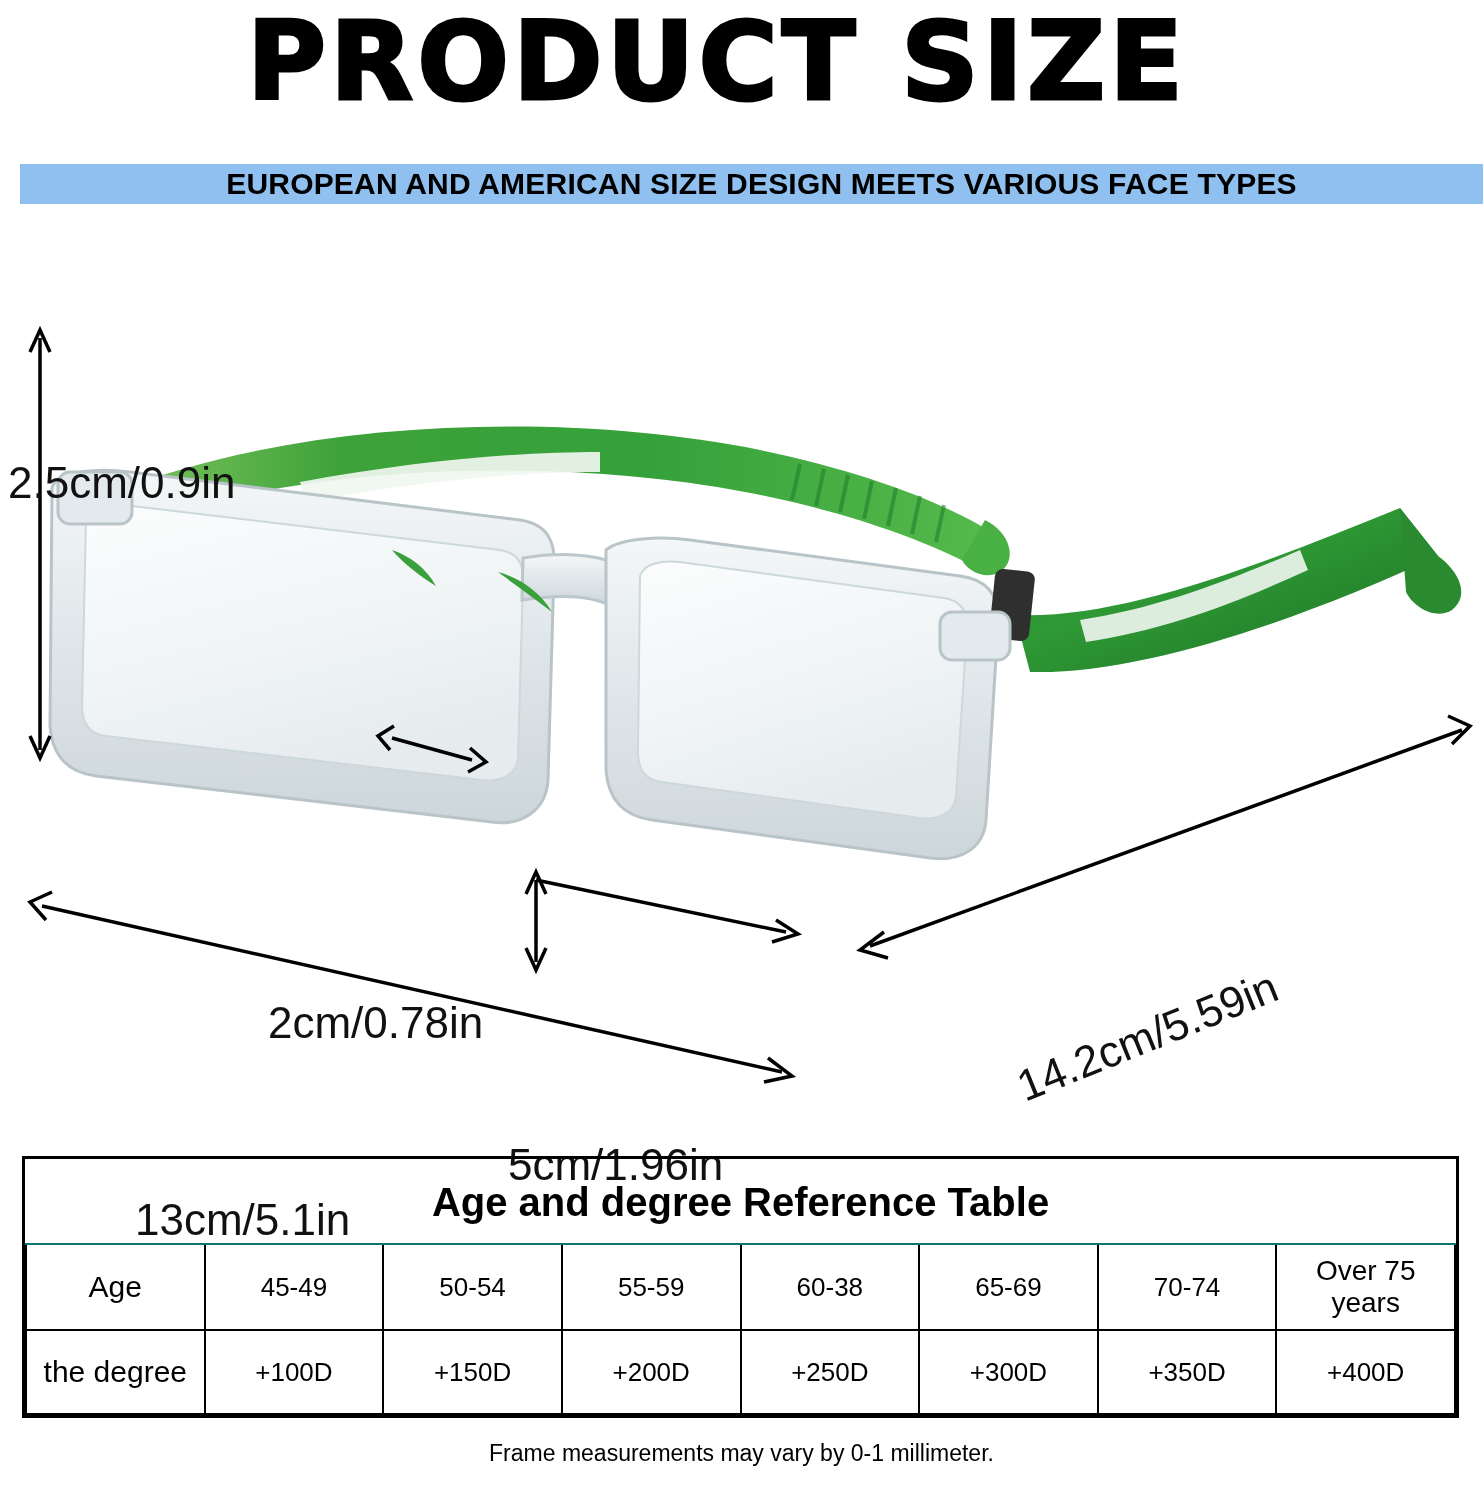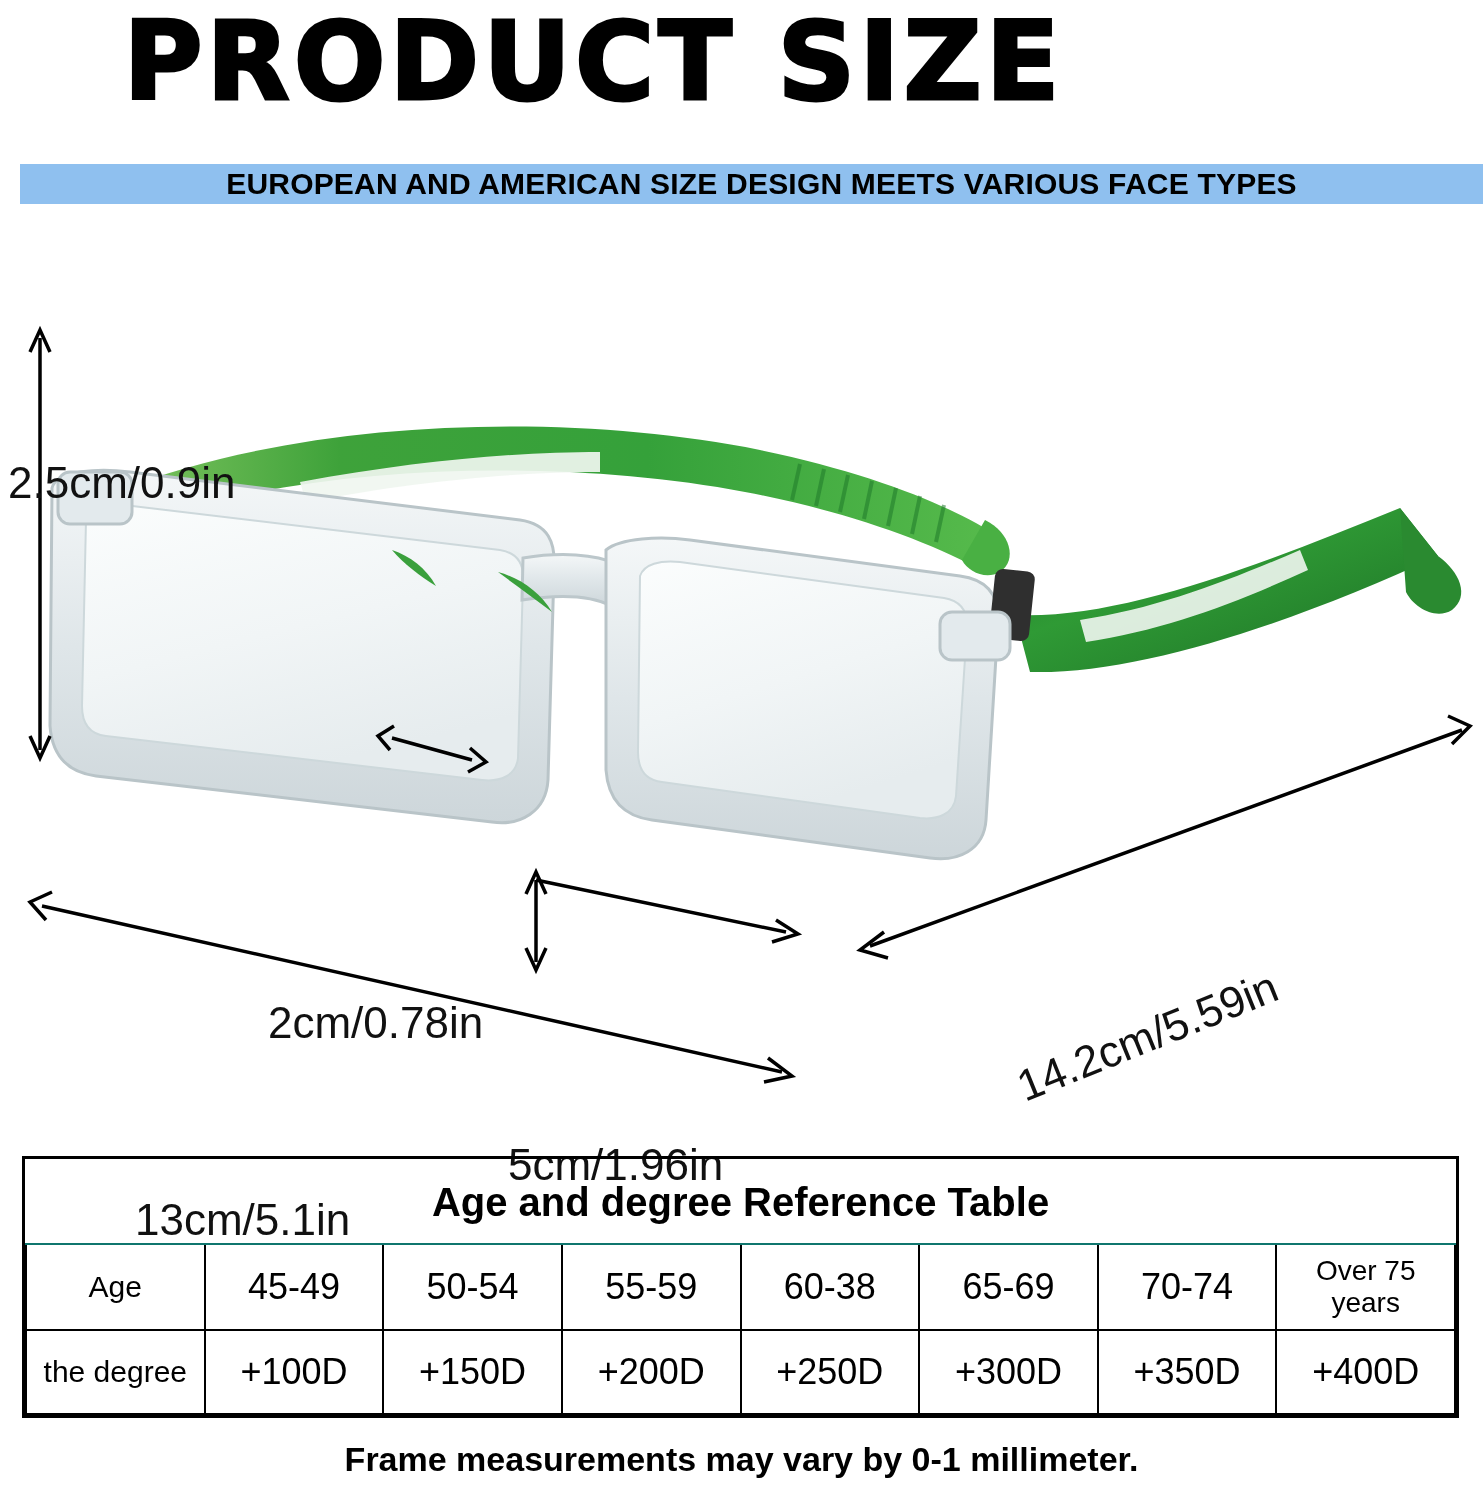--- a/index.html
+++ b/index.html
@@ -15,21 +15,21 @@
     color: #000000;
     overflow: hidden;
   }
 
   
   #title {
     position: absolute;
     top: 2px;
     left: 0;
     width: 1187px;
-    text-align: center;
+    text-align: right;
     font-family: "DejaVu Sans", sans-serif;
     font-weight: 900;
     font-size: 108px;
     line-height: 120px;
     letter-spacing: 4px;
     color: #000;
     -webkit-text-stroke: 3px #000;
   }
   #subtitle-bar {
     position: absolute;
@@ -100,21 +100,21 @@
   }
   table {
     border-collapse: collapse;
     width: 100%;
     table-layout: fixed;
   }
   td {
     border: 2px solid #000;
     text-align: center;
     font-family: "Liberation Sans", sans-serif;
-    font-size: 36px;
+    font-size: 26px;
     color: #000;
     padding: 10px 2px;
   }
   td.caption {
     border: none;
     border-bottom: 2px solid #0f766e;
     font-size: 40px;
     font-weight: 700;
     padding: 21px 0 18px 0;
   }
@@ -122,22 +122,22 @@
   td.rowlabel { font-size: 30px; }
   .small2 { font-size: 28px; line-height: 32px; }
 
   #footnote {
     position: absolute;
     left: 0;
     top: 1440px;
     width: 1483px;
     text-align: center;
     font-family: "Liberation Sans", sans-serif;
-    font-weight: 700;
-    font-size: 34px;
+    font-weight: 400;
+    font-size: 23px;
     color: #000;
   }
 </style>
 </head>
 <body>
 
 <div id="title">PRODUCT SIZE</div>
 
 <div id="subtitle-bar">
   <span class="txt">EUROPEAN AND AMERICAN SIZE DESIGN MEETS VARIOUS FACE TYPES</span>

